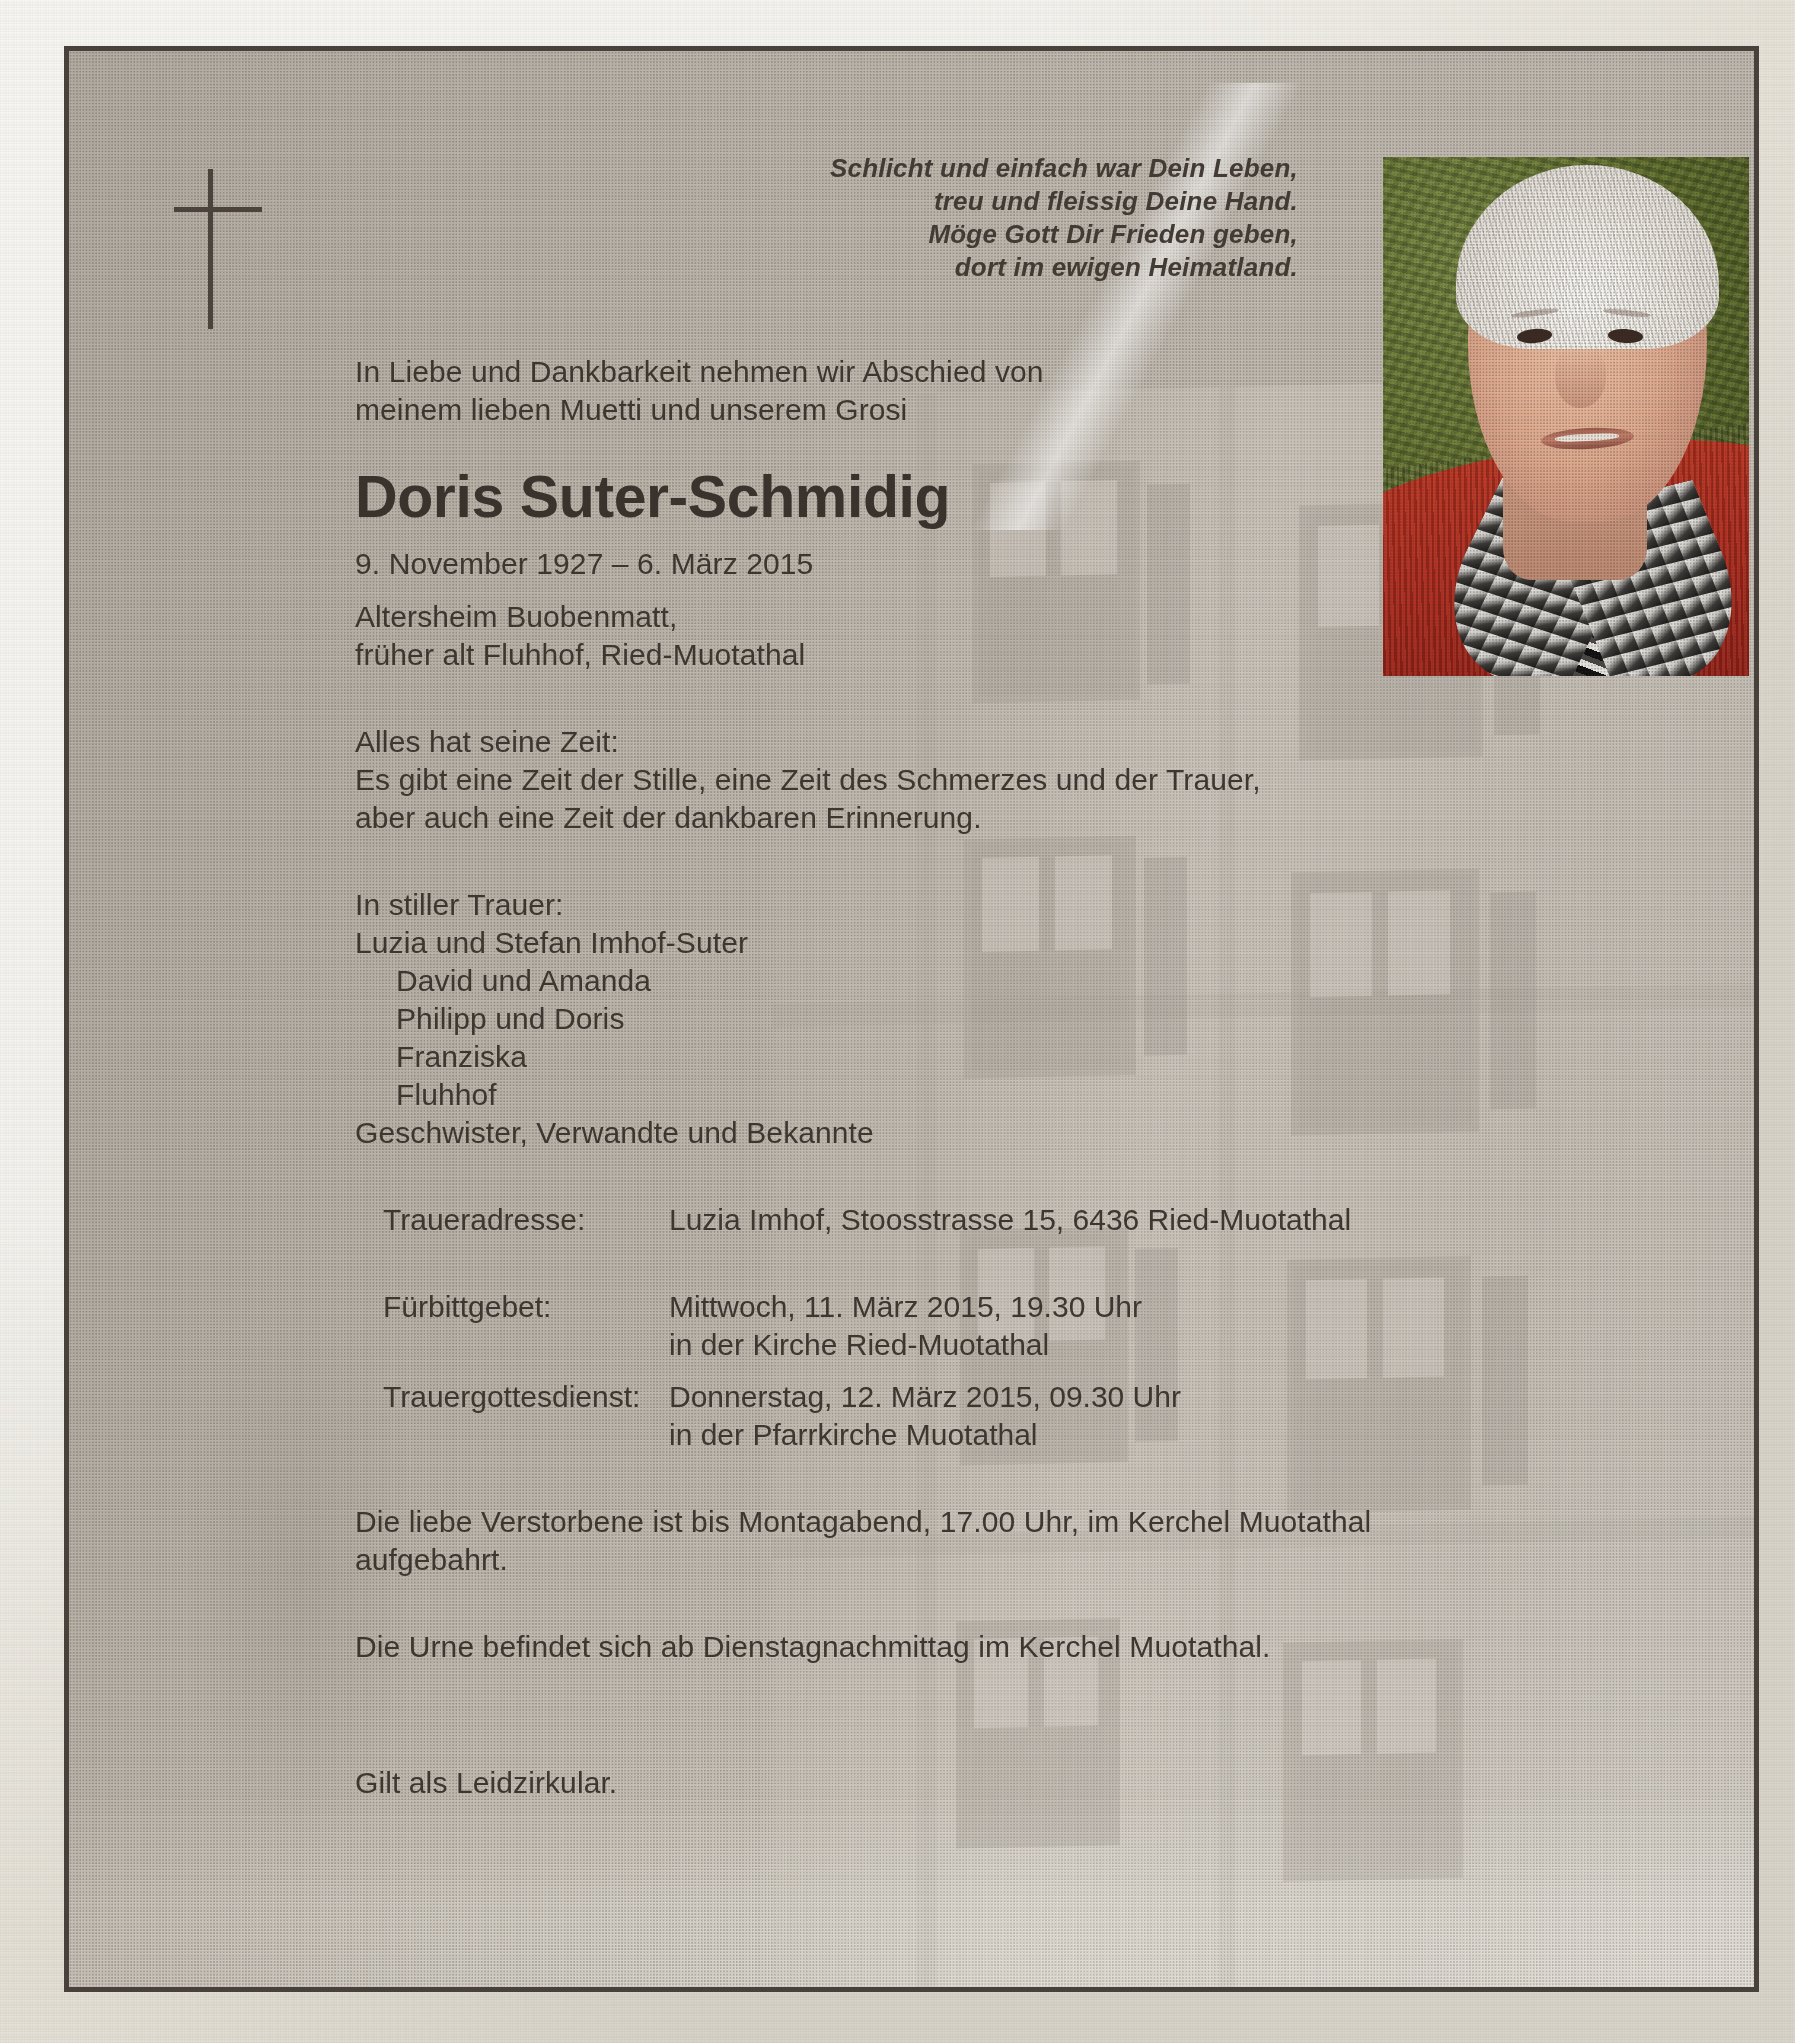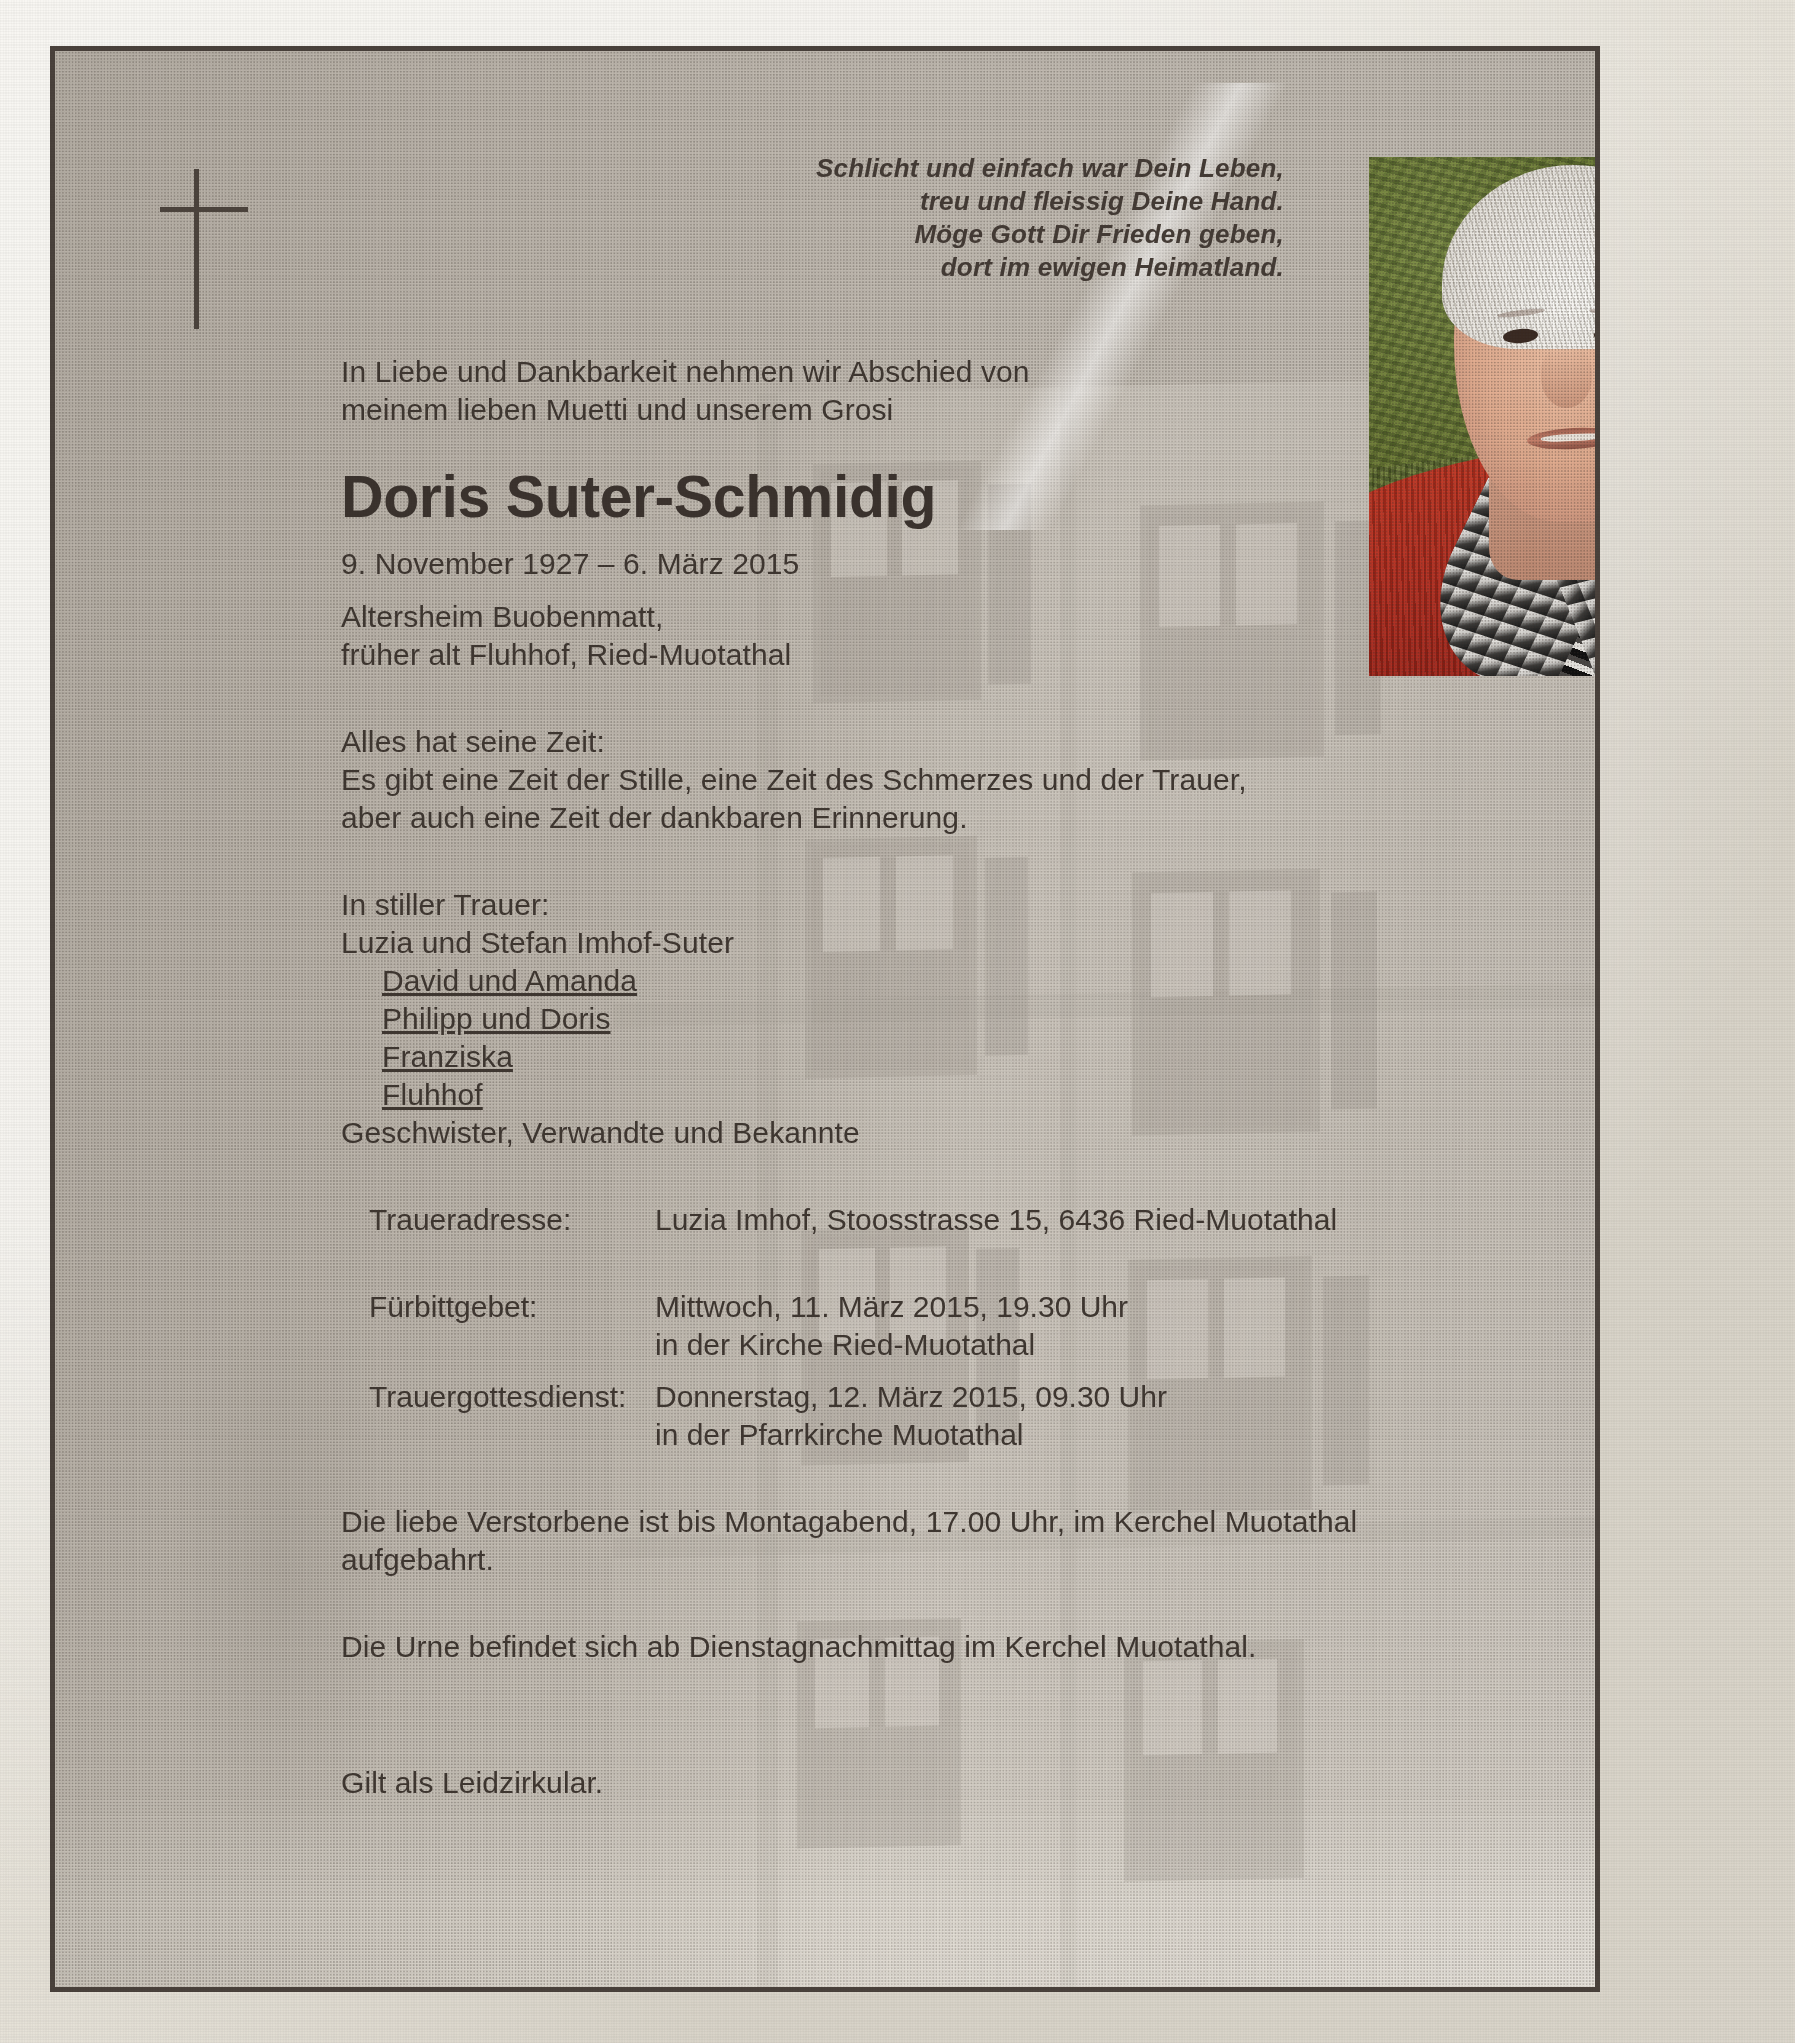--- a/index.html
+++ b/index.html
@@ -31,23 +31,23 @@
     background-image:
       repeating-linear-gradient(0deg, rgba(0,0,0,0.030) 0 0.8px, rgba(255,255,255,0.022) 0.8px 1.6px),
       repeating-linear-gradient(90deg, rgba(0,0,0,0.022) 0 0.8px, rgba(255,255,255,0.018) 0.8px 1.6px);
     mix-blend-mode: multiply;
     opacity: .85;
   }
 
   
   .notice {
     position: absolute;
-    left: 50px;
+    left: 64px;
     top: 46px;
-    width: 1550px;
+    width: 1695px;
     height: 1946px;
     border: 5.6px solid #4a423c;
     box-sizing: border-box;
     overflow: hidden;
     background-color: #cdc7be;
   }
   
   .halftone {
     position: absolute;
     inset: 0;
@@ -296,21 +296,21 @@
 
   .name {
     font-size: 59px;
     line-height: 67px;
     font-weight: 700;
     letter-spacing: -0.4px;
     margin: 0;
     color: #3b332e;
   }
 
-  .indent-1 { padding-left: 41px; text-decoration: underline; }
+  .indent-1 { padding-left: 41px; }
 
   .row {
     display: flex;
     font-size: 30px;
     line-height: 38px;
   }
   .row .label { width: 254px; flex: 0 0 254px; margin-left: 28px; }
   .row .value { flex: 1; margin-left: 32px; }
   .row .value .l2 { display: block; }
 </style>

